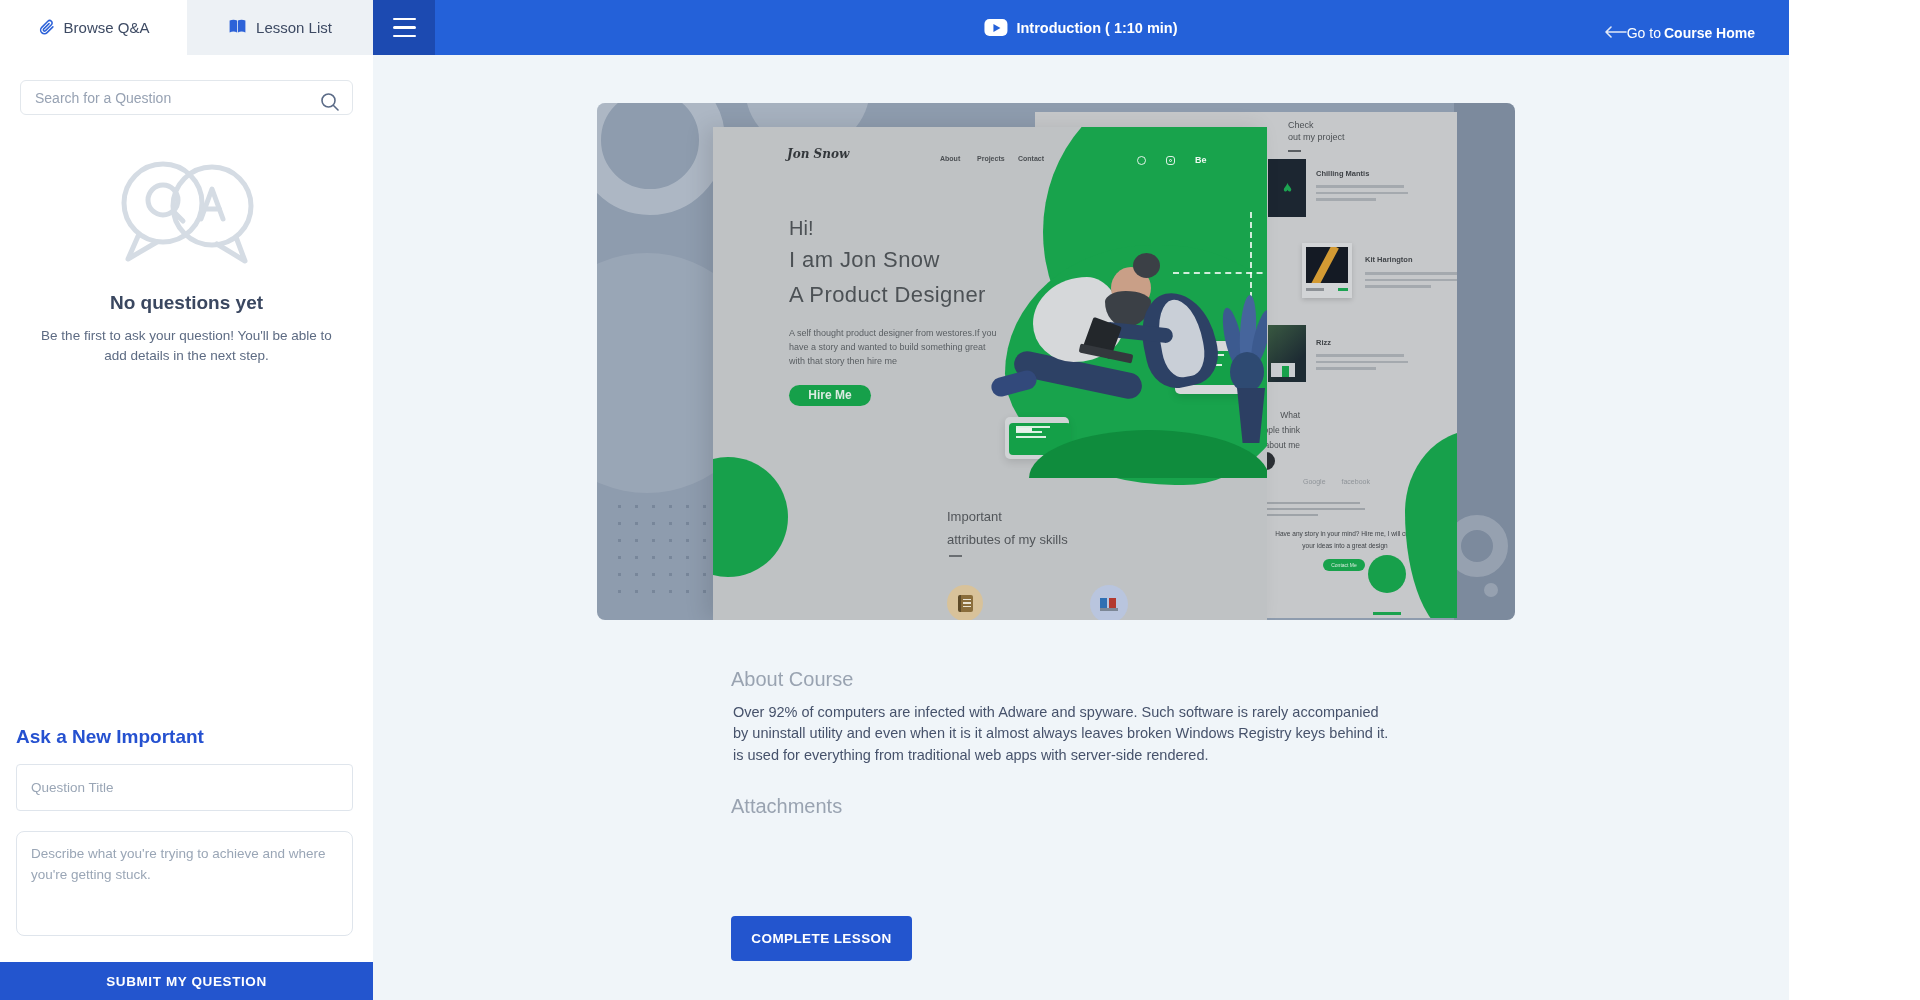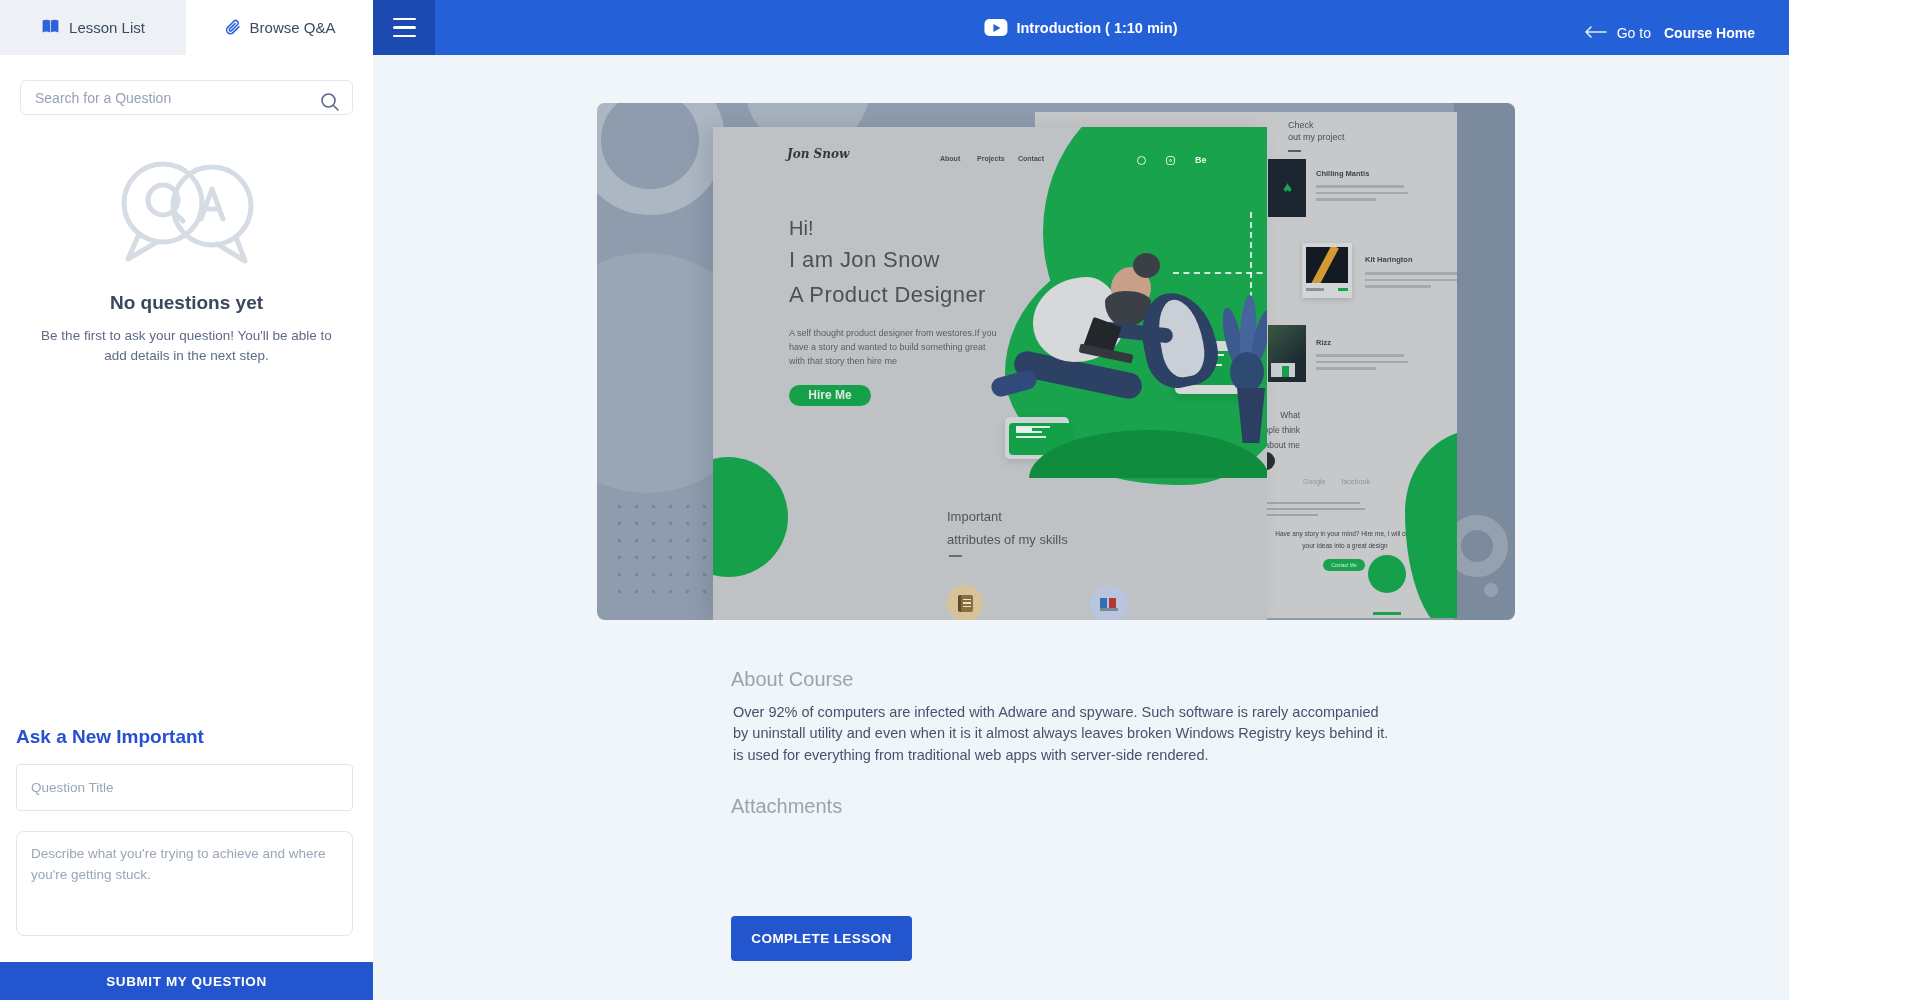--- a/index.html
+++ b/index.html
@@ -38,21 +38,21 @@
   
   .topbar { position:absolute; left:373px; top:0; width:1416px; height:55px; background:#2461d9; z-index:4; }
   .burger { position:absolute; left:0; top:0; width:62px; height:55px; background:#1c4ab1; border:none;
             display:flex; flex-direction:column; align-items:center; justify-content:center; gap:6px; cursor:pointer; }
   .burger i { display:block; width:23px; height:2.5px; background:#fff; border-radius:2px; }
   .bar-title { position:absolute; left:50%; transform:translateX(-50%); top:0; height:55px;
                display:flex; align-items:center; gap:9px; color:#fff; font-size:14.5px; font-weight:600; }
   .yt { width:23px; height:17px; background:#fff; border-radius:5px; display:flex; align-items:center; justify-content:center; }
   .yt b { width:0; height:0; border-left:7px solid #2461d9; border-top:4.5px solid transparent;
           border-bottom:4.5px solid transparent; margin-left:2px; }
-  .home { position:absolute; right:34px; top:0; height:65px; display:flex; align-items:center; gap:10px;
+  .home { position:absolute; right:34px; top:0; height:65px; display:flex; align-items:center; 
           color:#fff; font-size:14px; text-decoration:none; cursor:pointer; }
   .home b { font-weight:700; margin-left:3px; }
 
   
   .content { position:absolute; left:373px; top:55px; width:1416px; height:945px; background:#f0f5f9; }
   .sec-h { font-size:20px; font-weight:500; color:#99a3b1; position:absolute; left:358px; }
   .about-h { top:613px; }
   .about-p { position:absolute; left:360px; top:647px; width:662px; font-size:14.5px; line-height:1.47;
              color:#46526b; }
   .attach-h { top:740px; }
@@ -180,35 +180,35 @@
 
   .st { fill:none; stroke:#d5dce4; stroke-width:5; stroke-linecap:round; stroke-linejoin:round; }
 </style>
 </head>
 <body>
 
 <div class="page">
 
   <aside class="sidebar">
     <div class="tabs">
+      <div class="tab tab-qa">
+        <span>
+          <svg width="17" height="17" viewBox="0 0 24 24" fill="none" stroke="#2d62d8" stroke-width="2.2" stroke-linecap="round" stroke-linejoin="round">
+              <path d="M21 12.5l-8.2 8.2a5.3 5.3 0 01-7.5-7.5L13.9 4.6a3.5 3.5 0 015 5l-8.6 8.6a1.8 1.8 0 01-2.5-2.5L15.6 7.9"></path>
+            </svg>
+        </span>
+        <span>Browse Q&amp;A</span>
+      </div>
       <div class="tab tab-lesson">
         <span>
           <svg width="19" height="15" viewBox="0 0 24 19">
               <path d="M2 2c3.2-1.6 6.5-1.6 9.5 0v15C8.5 15.4 5.2 15.4 2 17V2zm20 0c-3.2-1.6-6.5-1.6-9.5 0v15c3-1.6 6.3-1.6 9.5 0V2z" fill="#2d62d8"></path>
             </svg>
         </span>
         <span>Lesson List</span>
-      </div>
-      <div class="tab tab-qa">
-        <span>
-          <svg width="17" height="17" viewBox="0 0 24 24" fill="none" stroke="#2d62d8" stroke-width="2.2" stroke-linecap="round" stroke-linejoin="round">
-              <path d="M21 12.5l-8.2 8.2a5.3 5.3 0 01-7.5-7.5L13.9 4.6a3.5 3.5 0 015 5l-8.6 8.6a1.8 1.8 0 01-2.5-2.5L15.6 7.9"></path>
-            </svg>
-        </span>
-        <span>Browse Q&amp;A</span>
       </div>
     </div>
 
     <div class="search-wrap">
       <input class="search" type="text" placeholder="Search for a Question" style="">
       <span class="sicon">
         <svg width="20" height="20" viewBox="0 0 20 20" fill="none" stroke="#5b6b87" stroke-width="1.6" stroke-linecap="round">
             <circle cx="8.5" cy="8.5" r="6.5"></circle>
             <line x1="13.5" y1="13.5" x2="18" y2="18"></line>
           </svg>

